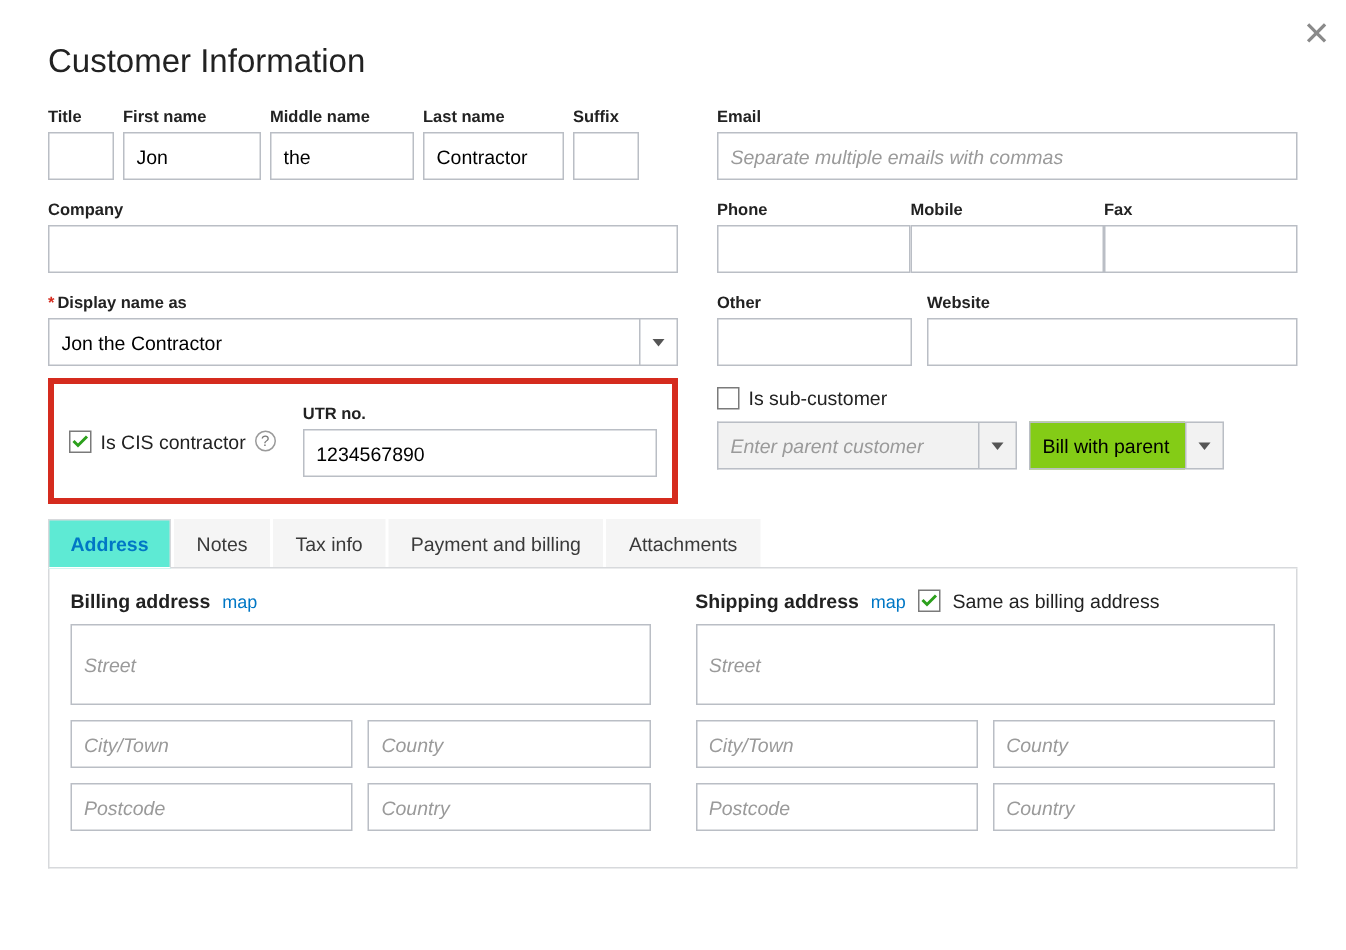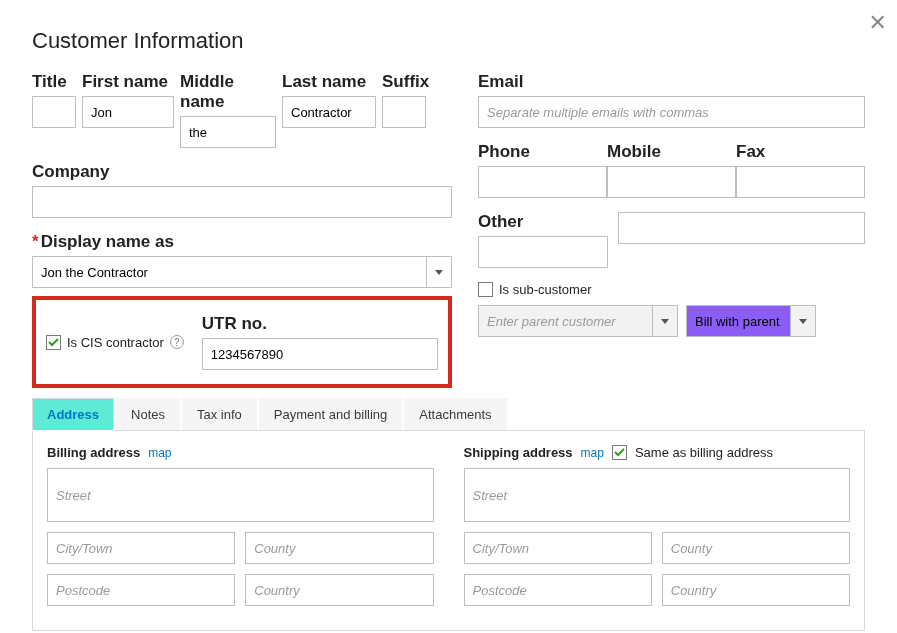--- a/index.html
+++ b/index.html
@@ -9,21 +9,21 @@
       color: #222;
       padding: 28px 32px 18px 32px;
       position: relative;
       width: 897px;
     }
     h1 { font-size: 22px; font-weight: 400; margin-bottom: 18px; }
     .close-icon {
       position: absolute; top: 10px; right: 10px;
       font-size: 22px; color: #8a8a8a; cursor: pointer; font-weight: 300;
     }
-    label { font-size: 17px; font-weight: 600; display: block; margin-bottom: 4px; }
+    label { font-size: 11px; font-weight: 600; display: block; margin-bottom: 4px; }
     .req::before { content: "*"; color: #d52b1e; margin-right: 2px; }
     input[type=text] {
       height: 32px; border: 1px solid #babec5; padding: 0 8px;
       font-size: 13px; width: 100%; background: #fff;
     }
     input[type=text]::placeholder { color: #9a9a9a; font-style: italic; }
 
     .row { display:flex; gap: 26px; }
     .col-left { width: 420px; flex:none; }
     .col-right { flex:1; }
@@ -75,21 +75,21 @@
     .other-row { display:flex; gap:10px; }
     .other-row > div:first-child { width: 130px; }
     .other-row > div:last-child { flex:1; }
 
     .subcust-area { margin-bottom: 12px; }
     .subcust-row { display:flex; gap:8px; align-items:center; margin-top:8px; }
     .parent-wrap { display:flex; width:200px; }
     .parent-wrap input { flex:1; background:#f2f2f2; border-right:none; }
     .parent-wrap .select-caret { background:#f2f2f2; }
     .bill-wrap { display:flex; width:130px; }
-    .bill-wrap input { flex:1; background:#8b5cf6; border-right:none; }
+    .bill-wrap input { flex:1; background:#84cc16; border-right:none; }
     .bill-wrap .select-caret { background:#f2f2f2; }
 
     .tabs { display:flex; border-bottom:1px solid #d7d9dc; }
     .tab {
       padding: 8px 14px; font-size:13px; cursor:pointer; color:#3a3a3a;
       border:1px solid transparent; background:#f5f5f5; border-bottom:none;
       margin-right:2px;
     }
     .tab.active {
       background:#5eead4; border:1px solid #d7d9dc; border-bottom:1px solid #fff;
@@ -189,20 +189,21 @@
         <label>Fax</label>
         <input type="text" style="">
       </div>
     </div>
     <div class="right-block other-row">
       <div>
         <label>Other</label>
         <input type="text" style="">
       </div>
       <div>
+        <label>Website</label>
         <input type="text" style="">
       </div>
     </div>
     <div class="subcust-area">
       <div class="checkbox-line">
         <span class="cb"></span>
         <span>Is sub-customer</span>
       </div>
       <div class="subcust-row">
         <div class="parent-wrap">

